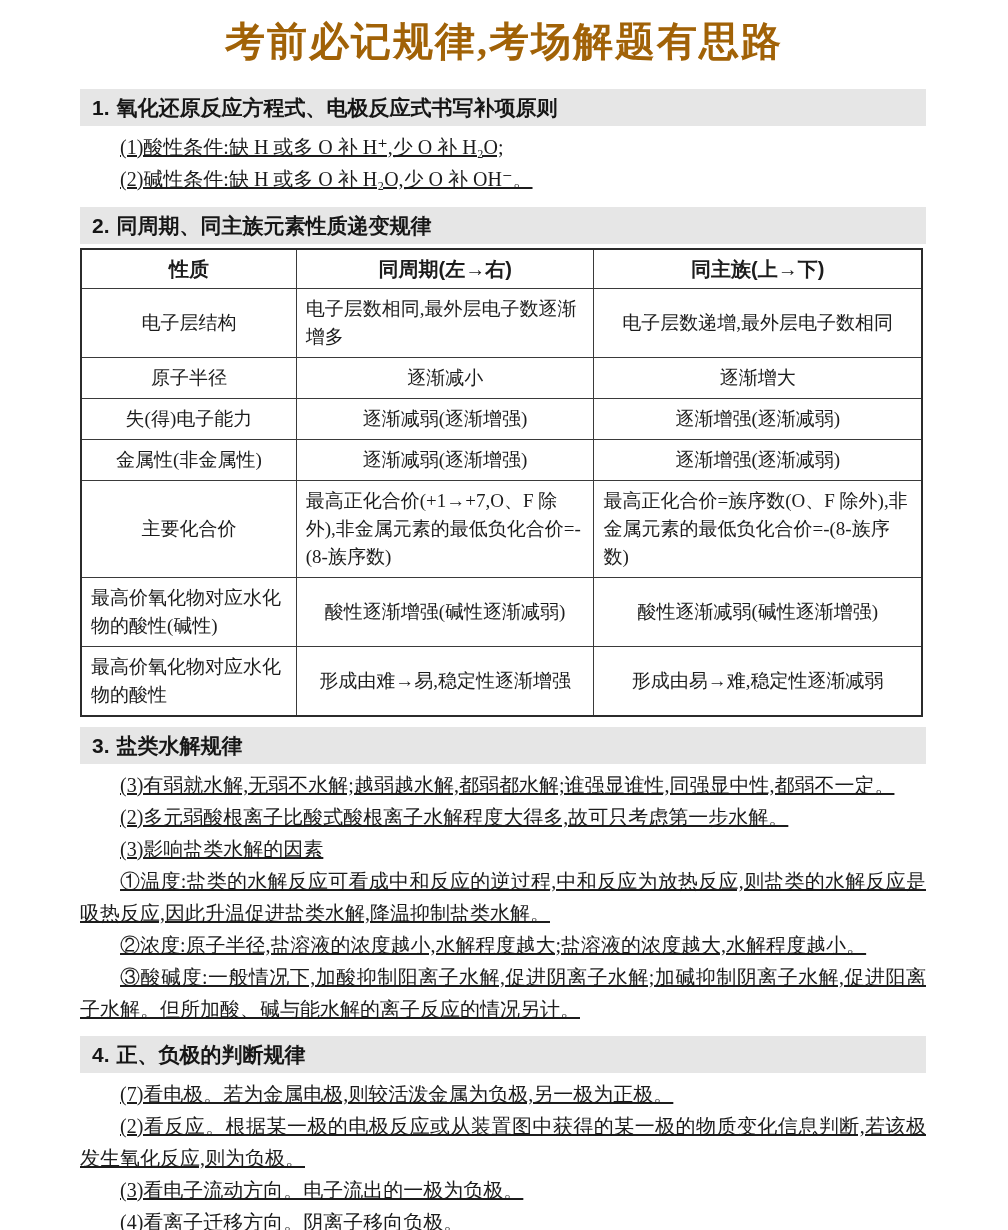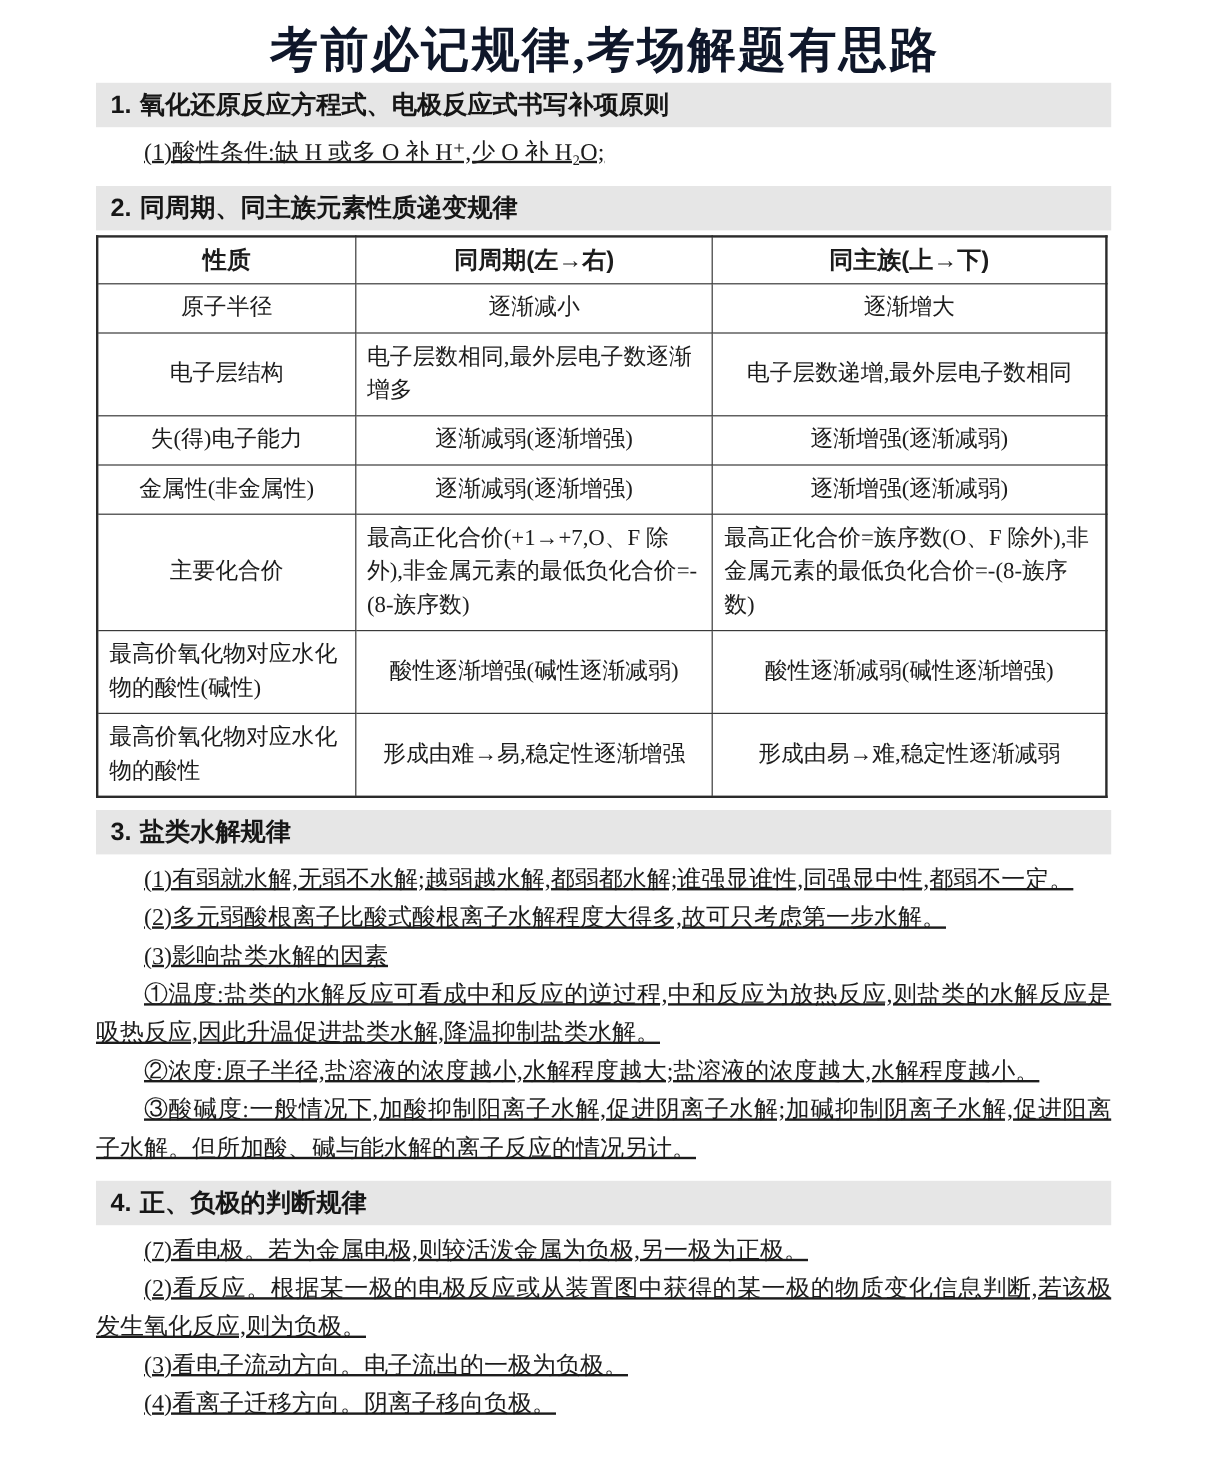--- a/index.html
+++ b/index.html
@@ -16,35 +16,35 @@
     font-family:"Liberation Serif","DejaVu Serif",serif;
   }
   .page{padding-top:14px;}
   .doc-title{
     margin:0;
     text-align:center;
     font-family:"Liberation Serif","DejaVu Serif",serif;
     font-weight:bold;
     font-size:40px;
     letter-spacing:2px;
-    color:#0f172a;
+    color:#a16207;
   }
   .content{margin-left:80px;width:846px;}
   .secbar{
     background:var(--bar-bg);
     height:37px;line-height:37px;
     padding-left:12px;
     font-family:"Liberation Sans","DejaVu Sans",sans-serif;
     font-weight:bold;
     font-size:21px;
     color:#161616;
     white-space:nowrap;
   }
   .secbar .num{margin-right:7px;}
-  .bar1{}
+  .bar1{margin-top:20px;}
   .bar2{margin-top:8px;}
   .bar3{margin-top:10px;}
   .bar4{margin-top:7px;}
   .paras{padding:5px 0 4px 0;text-decoration:underline;}
   .para{
     margin:0;
     font-size:20px;
     line-height:32px;
     text-indent:2em;
     text-align:justify;
@@ -83,20 +83,21 @@
 
   <h1 class="doc-title">考前必记规律,考场解题有思路</h1>
 
   <div class="content">
 
     <div class="secbar bar1">
       <span class="num">1.</span><span>氧化还原反应方程式、电极反应式书写补项原则</span>
     </div>
     <div class="paras">
       <p class="para">(1)酸性条件:缺 H 或多 O 补 H⁺,少 O 补 H₂O;</p>
+      <p class="para">(2)碱性条件:缺 H 或多 O 补 H₂O,少 O 补 OH⁻。</p>
     </div>
 
     <div class="secbar bar2">
       <span class="num">2.</span><span>同周期、同主族元素性质递变规律</span>
     </div>
 
     <table class="trend">
       <colgroup>
           <col class="c1">
           <col class="c2">
@@ -104,28 +105,28 @@
         </colgroup>
       <thead>
         <tr>
           <th>性质</th>
           <th>同周期(左→右)</th>
           <th>同主族(上→下)</th>
         </tr>
       </thead>
       <tbody>
         <tr>
+          <td>电子层结构</td>
+          <td class="left">电子层数相同,最外层电子数逐渐增多</td>
+          <td>电子层数递增,最外层电子数相同</td>
+        </tr>
+        <tr>
           <td>原子半径</td>
           <td>逐渐减小</td>
           <td>逐渐增大</td>
-        </tr>
-        <tr>
-          <td>电子层结构</td>
-          <td class="left">电子层数相同,最外层电子数逐渐增多</td>
-          <td>电子层数递增,最外层电子数相同</td>
         </tr>
         <tr>
           <td>失(得)电子能力</td>
           <td>逐渐减弱(逐渐增强)</td>
           <td>逐渐增强(逐渐减弱)</td>
         </tr>
         <tr>
           <td>金属性(非金属性)</td>
           <td>逐渐减弱(逐渐增强)</td>
           <td>逐渐增强(逐渐减弱)</td>
@@ -145,21 +146,21 @@
           <td>形成由难→易,稳定性逐渐增强</td>
           <td>形成由易→难,稳定性逐渐减弱</td>
         </tr>
       </tbody>
     </table>
 
     <div class="secbar bar3">
       <span class="num">3.</span><span>盐类水解规律</span>
     </div>
     <div class="paras">
-      <p class="para">(1)有弱就水解,无弱不水解;越弱越水解,都弱都水解;谁强显谁性,同强显中性,都弱不一定。</p>
+      <p class="para">(3)有弱就水解,无弱不水解;越弱越水解,都弱都水解;谁强显谁性,同强显中性,都弱不一定。</p>
       <p class="para">(2)多元弱酸根离子比酸式酸根离子水解程度大得多,故可只考虑第一步水解。</p>
       <p class="para">(3)影响盐类水解的因素</p>
       <p class="para">①温度:盐类的水解反应可看成中和反应的逆过程,中和反应为放热反应,则盐类的水解反应是吸热反应,因此升温促进盐类水解,降温抑制盐类水解。</p>
       <p class="para">②浓度:原子半径,盐溶液的浓度越小,水解程度越大;盐溶液的浓度越大,水解程度越小。</p>
       <p class="para">③酸碱度:一般情况下,加酸抑制阳离子水解,促进阴离子水解;加碱抑制阴离子水解,促进阳离子水解。但所加酸、碱与能水解的离子反应的情况另计。</p>
     </div>
 
     <div class="secbar bar4">
       <span class="num">4.</span><span>正、负极的判断规律</span>
     </div>

